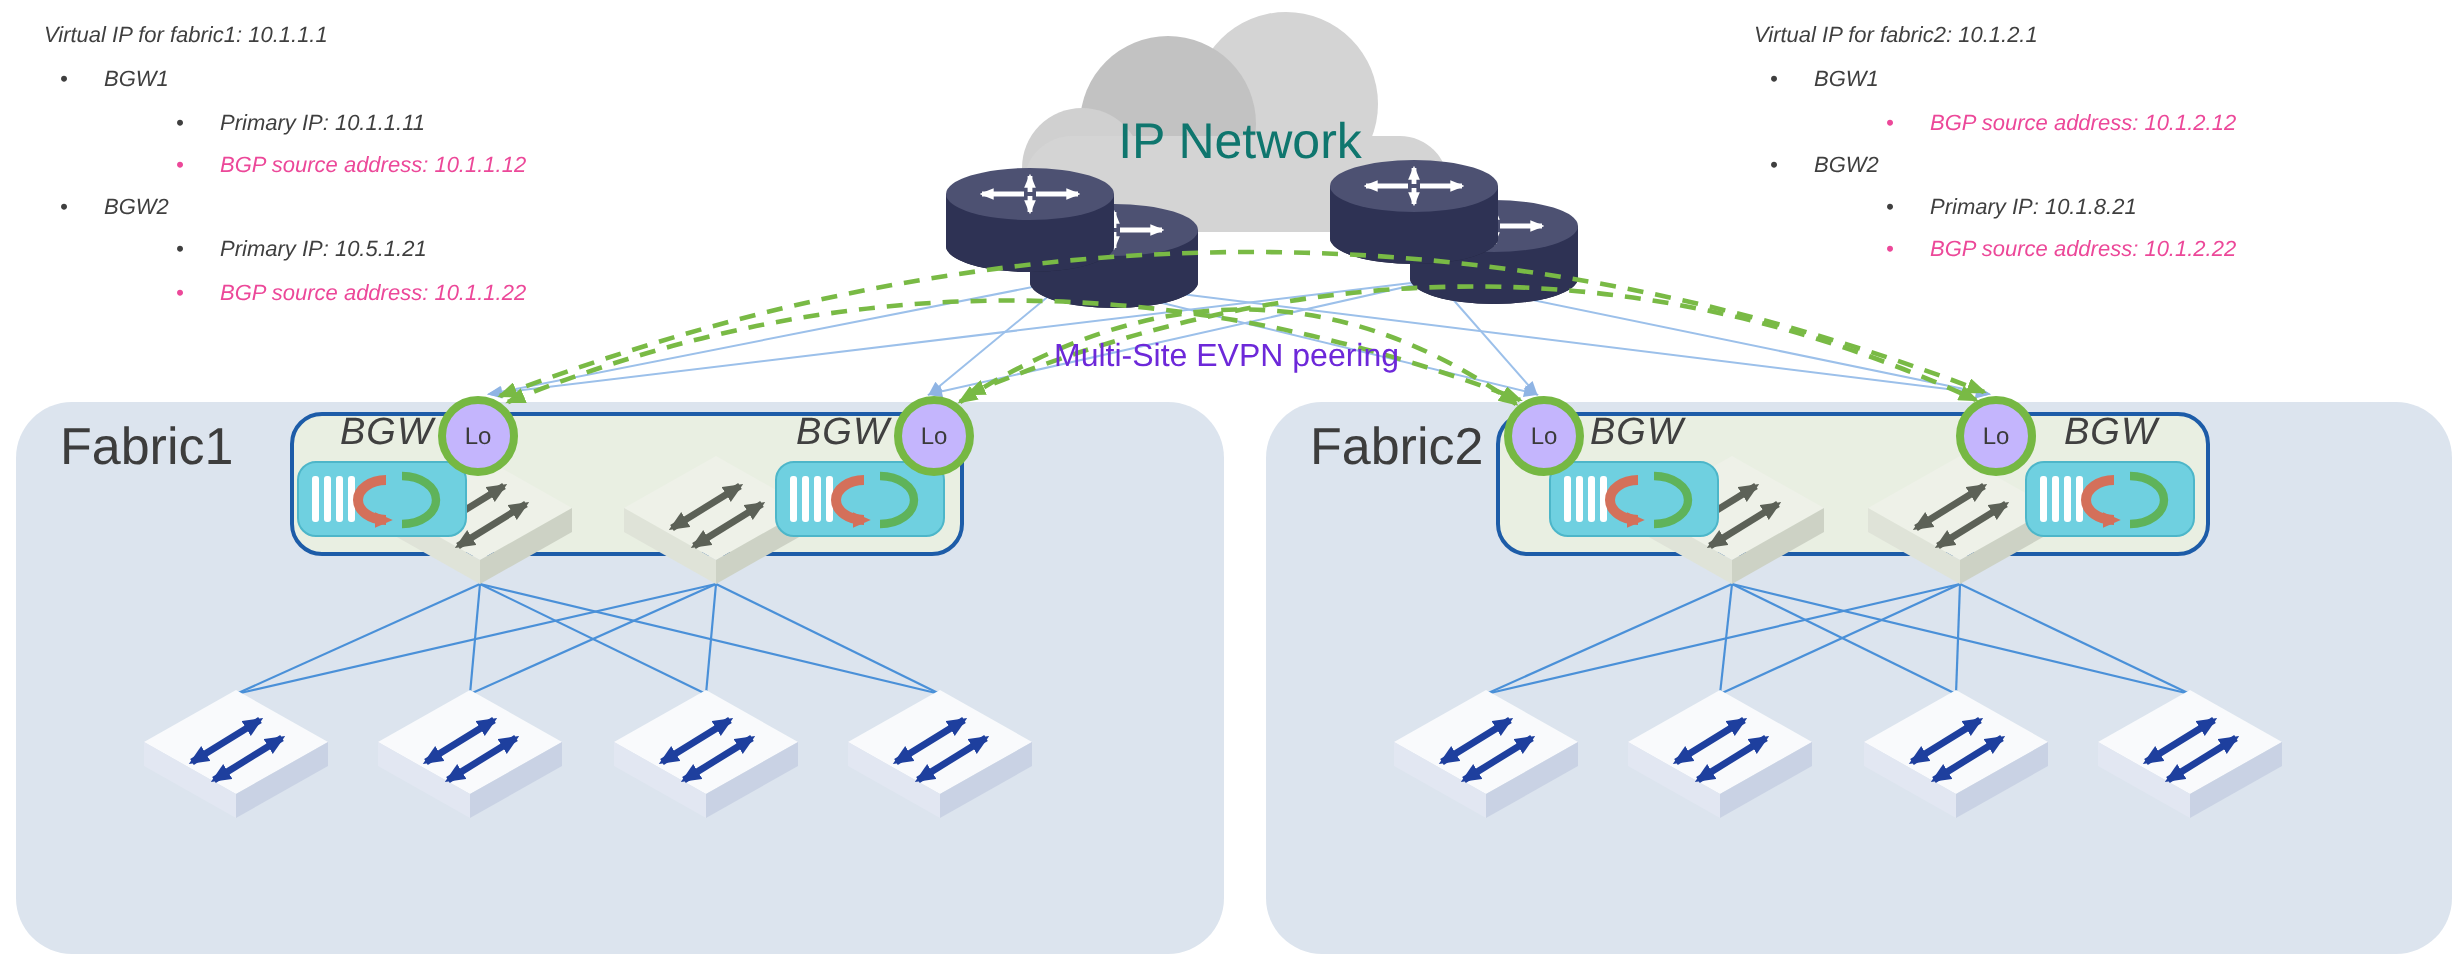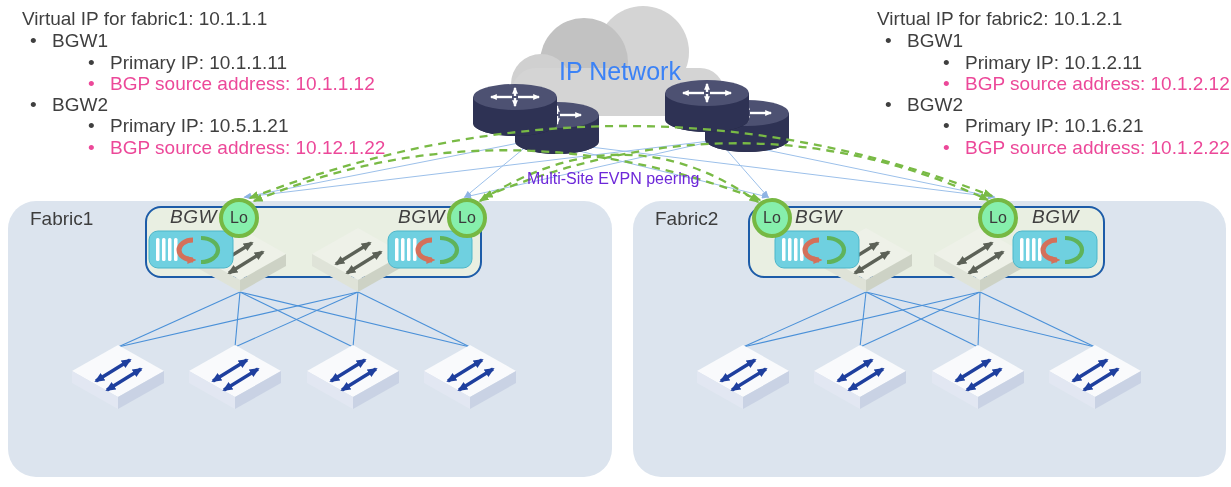--- a/index.html
+++ b/index.html
@@ -12,32 +12,32 @@
     position:absolute;top:201px;height:276px;background:#dce4ee;border-radius:28px;z-index:0;
   }
   
   .bgw-container{
     position:absolute;top:206px;height:72px;background:#e9efe2;
     border:2.5px solid #1d5ca8;border-radius:16px;box-sizing:border-box;z-index:0;
   }
   
   #scene{position:absolute;left:0;top:0;z-index:1;}
   
-  .fabric-label{position:absolute;font-size:19px;color:#3d3d3d;z-index:2;}
+  .fabric-label{position:absolute;font-size:26px;color:#3d3d3d;z-index:2;}
   .bgw-label{position:absolute;font-size:19px;color:#404040;letter-spacing:.5px;z-index:2;font-style:italic;}
   .lo-badge{
-    position:absolute;width:32px;height:32px;background:#86efac;border:4.5px solid #76b843;
+    position:absolute;width:32px;height:32px;background:#c4b5fd;border:4.5px solid #76b843;
     border-radius:50%;display:flex;align-items:center;justify-content:center;
-    font-size:16px;color:#3a3a3a;z-index:2;
+    font-size:12px;color:#3a3a3a;z-index:2;
   }
   .cloud-label{position:absolute;left:545px;top:57px;width:150px;text-align:center;
-    font-size:25px;color:#3b82f6;z-index:2;}
+    font-size:25px;color:#0f766e;z-index:2;}
   .peering-label{position:absolute;left:527px;top:170px;font-size:16px;color:#6d28d9;z-index:2;}
   
-  .note{position:absolute;z-index:2;font-size:19px;line-height:21.3px;color:#3f3f3f;}
+  .note{position:absolute;z-index:2;font-size:11px;line-height:21.3px;color:#3f3f3f;font-style:italic;}
   .note-title{margin-bottom:1px;}
   .nrow{display:flex;}
   .nrow.l1{padding-left:8px;}
   .nrow.l2{padding-left:66px;}
   .bul{width:22px;flex:0 0 22px;text-align:left;}
   .bul::before{content:"\2022";}
   .green{color:#ec4899;}
 </style>
 </head>
 <body>
@@ -213,45 +213,41 @@
     <div class="nrow l1">
         <span class="bul"></span>
         <span>BGW2</span>
       </div>
     <div class="nrow l2">
         <span class="bul"></span>
         <span>Primary IP: 10.5.1.21</span>
       </div>
     <div class="nrow l2 green">
         <span class="bul"></span>
-        <span>BGP source address: 10.12.1.22</span>
+        <span>BGP source address: 10.1.1.22</span>
       </div>
   </div>
 
   <div class="note" style="left:877px;top:8px;">
     <div class="note-title">Virtual IP for fabric2: 10.1.2.1</div>
     <div class="nrow l1">
         <span class="bul"></span>
         <span>BGW1</span>
       </div>
+    <div class="nrow l2 green">
+        <span class="bul"></span>
+        <span>BGP source address: 10.1.2.12</span>
+      </div>
+    <div class="nrow l1">
+        <span class="bul"></span>
+        <span>BGW2</span>
+      </div>
     <div class="nrow l2">
         <span class="bul"></span>
-        <span>Primary IP: 10.1.2.11</span>
-      </div>
-    <div class="nrow l2 green">
-        <span class="bul"></span>
-        <span>BGP source address: 10.1.2.12</span>
-      </div>
-    <div class="nrow l1">
-        <span class="bul"></span>
-        <span>BGW2</span>
-      </div>
-    <div class="nrow l2">
-        <span class="bul"></span>
-        <span>Primary IP: 10.1.6.21</span>
+        <span>Primary IP: 10.1.8.21</span>
       </div>
     <div class="nrow l2 green">
         <span class="bul"></span>
         <span>BGP source address: 10.1.2.22</span>
       </div>
   </div>
 
 </div>
 
 </body></html>

